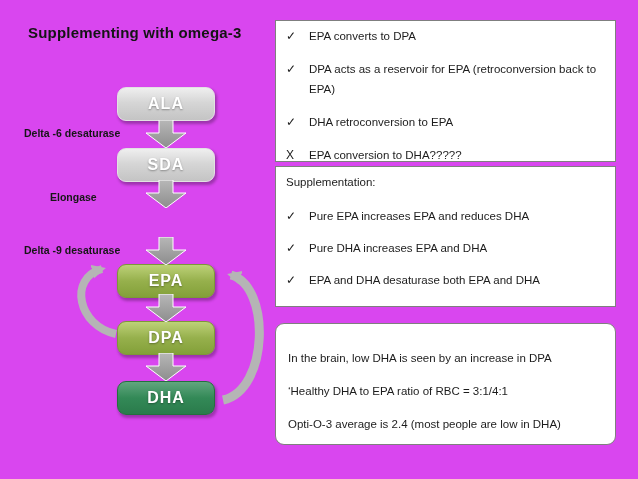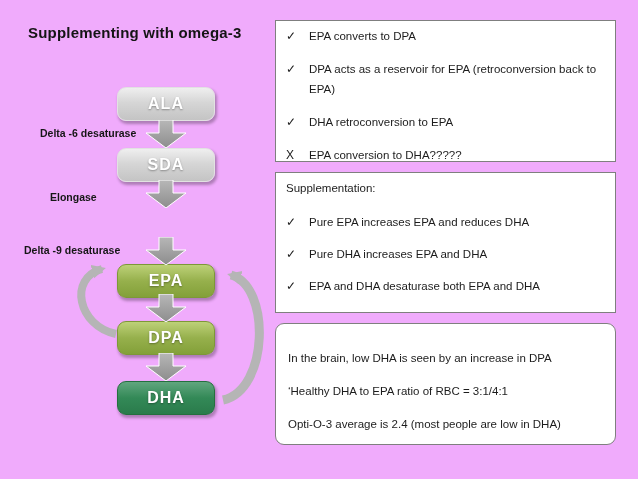--- a/index.html
+++ b/index.html
@@ -1,50 +1,50 @@
 <!DOCTYPE html>
 <html><head>
 <meta charset="utf-8">
 <style>
   * { margin:0; padding:0; box-sizing:border-box; }
   html,body { background:#ffffff; }
   body { font-family:"Liberation Sans", sans-serif; }
-  .slide { position:relative; width:638px; height:479px; background:#f0abfc; overflow:hidden; }
+  .slide { position:relative; width:638px; height:479px; background:#d946ef; overflow:hidden; }
 
   .title { position:absolute; left:28px; top:24px; font-size:15px; font-weight:bold; color:#141414; letter-spacing:0.2px; }
 
   
   .node { position:absolute; left:117px; width:98px; height:34px; border-radius:9px;
           display:flex; align-items:center; justify-content:center;
           font-weight:bold; font-size:16px; letter-spacing:1px; color:#ffffff;
           text-shadow:0 1px 2px rgba(0,0,0,0.35);
           box-shadow:1.5px 2.5px 3px rgba(0,0,0,0.28); }
   .node-gray  { background:linear-gradient(180deg,#efefef 0%,#d6d6d6 45%,#c4c4c4 100%); border:1px solid #e2e2e2;text-align:right; }
   .node-olive { background:linear-gradient(180deg,#bdd178 0%,#96b04c 50%,#83a039 100%); border:1px solid #7d9838; }
   .node-green { background:linear-gradient(180deg,#61a67e 0%,#338957 50%,#2a7b4b 100%); border:1px solid #256f3f; }
   .n-ala { top:87px; }  .n-sda { top:148px; } .n-eta { top:207px; }
   .n-epa { top:264px; } .n-dpa { top:321px; } .n-dha { top:381px; }
 
   .enzyme { position:absolute; font-size:10.5px; font-weight:bold; color:#161616; white-space:nowrap; }
-  .e-d6 { left:40px; top:127px; }
+  .e-d6 { left:24px; top:127px; }
   .e-el { left:50px; top:191px; }
   .e-d5 { left:24px; top:244px; }
 
   .down-arrow { position:absolute; left:144px; width:44px; height:28px; }
   .da-1 { top:120px; } .da-2 { top:180px; } .da-3 { top:237px; } .da-4 { top:294px; } .da-5 { top:353px; }
 
   .curve { position:absolute; }
   .curve-left  { left:68px;  top:256px; width:60px; height:92px; }
   .curve-right { left:215px; top:260px; width:60px; height:152px; }
 
   
   .panel { position:absolute; left:275px; width:341px; border:1px solid #7f7f7f;
            background:#ffffff; font-size:11.5px; color:#1c1c1c; }
   .panel-conversion      { top:20px;  height:142px; padding:5px 10px 0 10px; }
-  .panel-supplementation { top:172px; height:141px; padding:5px 10px 0 10px; }
+  .panel-supplementation { top:166px; height:141px; padding:5px 10px 0 10px; }
   .panel-facts           { top:323px; height:122px; padding:24px 10px 0 12px;border-radius:9px; }
 
   .p-heading { line-height:20px; margin-bottom:14px; }
   .p-item { display:flex; line-height:20px; margin-bottom:13px; }
   .panel-supplementation .p-item { margin-bottom:12px; }
   .p-marker { flex:none; width:23px; font-size:12px; color:#222222; }
   .p-text { flex:1; }
   .fact-line { line-height:20px; margin-bottom:13px; }
 </style>
 </head>

